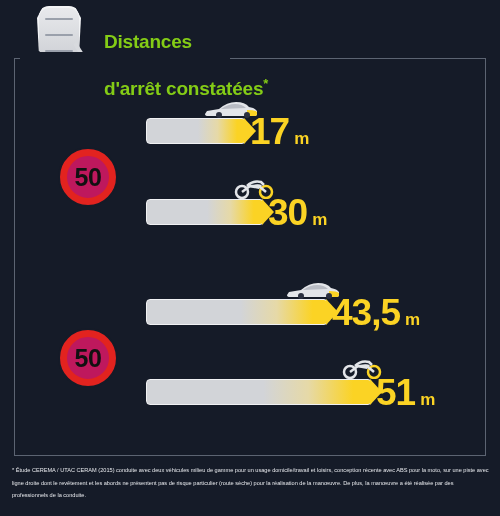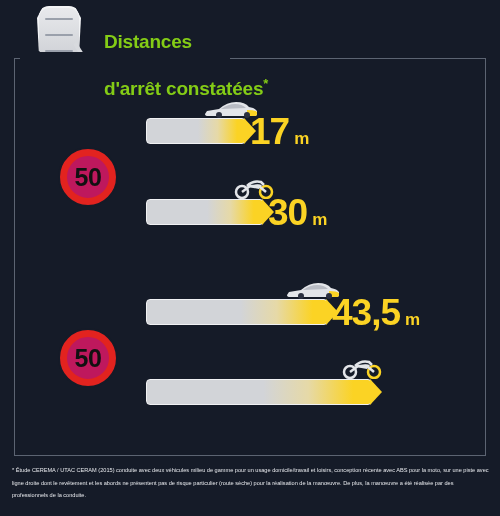--- a/index.html
+++ b/index.html
@@ -261,17 +261,20 @@
   <div class="bar">
     <div class="tip"></div>
     <svg class="veh moto" style="right:-12px;" viewBox="0 0 42 22">
       <circle cx="9" cy="15" r="6" fill="none" stroke="#e3e5e9" stroke-width="2.5"></circle>
       <circle cx="33" cy="15" r="6" fill="none" stroke="#fbd324" stroke-width="2.5"></circle>
       <path d="M9 15 L17 9 L26 9 L33 15" fill="none" stroke="#e3e5e9" stroke-width="2.5"></path>
       <path d="M14 9 Q20 3 28 5 L31 8" fill="none" stroke="#e3e5e9" stroke-width="2.5"></path>
       <path d="M15 10 Q22 6 29 8 L26 12 Z" fill="#e3e5e9"></path>
     </svg>
   </div>
+  <div class="value">
+    <span class="num">51</span><span class="unit">m</span>
+  </div>
 </div>
 
 <div class="footnote">
   <span class="star">*</span><span> Étude CEREMA / UTAC CERAM (2015) conduite avec deux véhicules milieu de gamme pour un usage domicile/travail et loisirs, conception récente avec ABS pour la moto, sur une piste avec ligne droite dont le revêtement et les abords ne présentent pas de risque particulier (route sèche) pour la réalisation de la manœuvre. De plus, la manœuvre a été réalisée par des professionnels de la conduite.</span>
 </div>
 
 </body></html>

